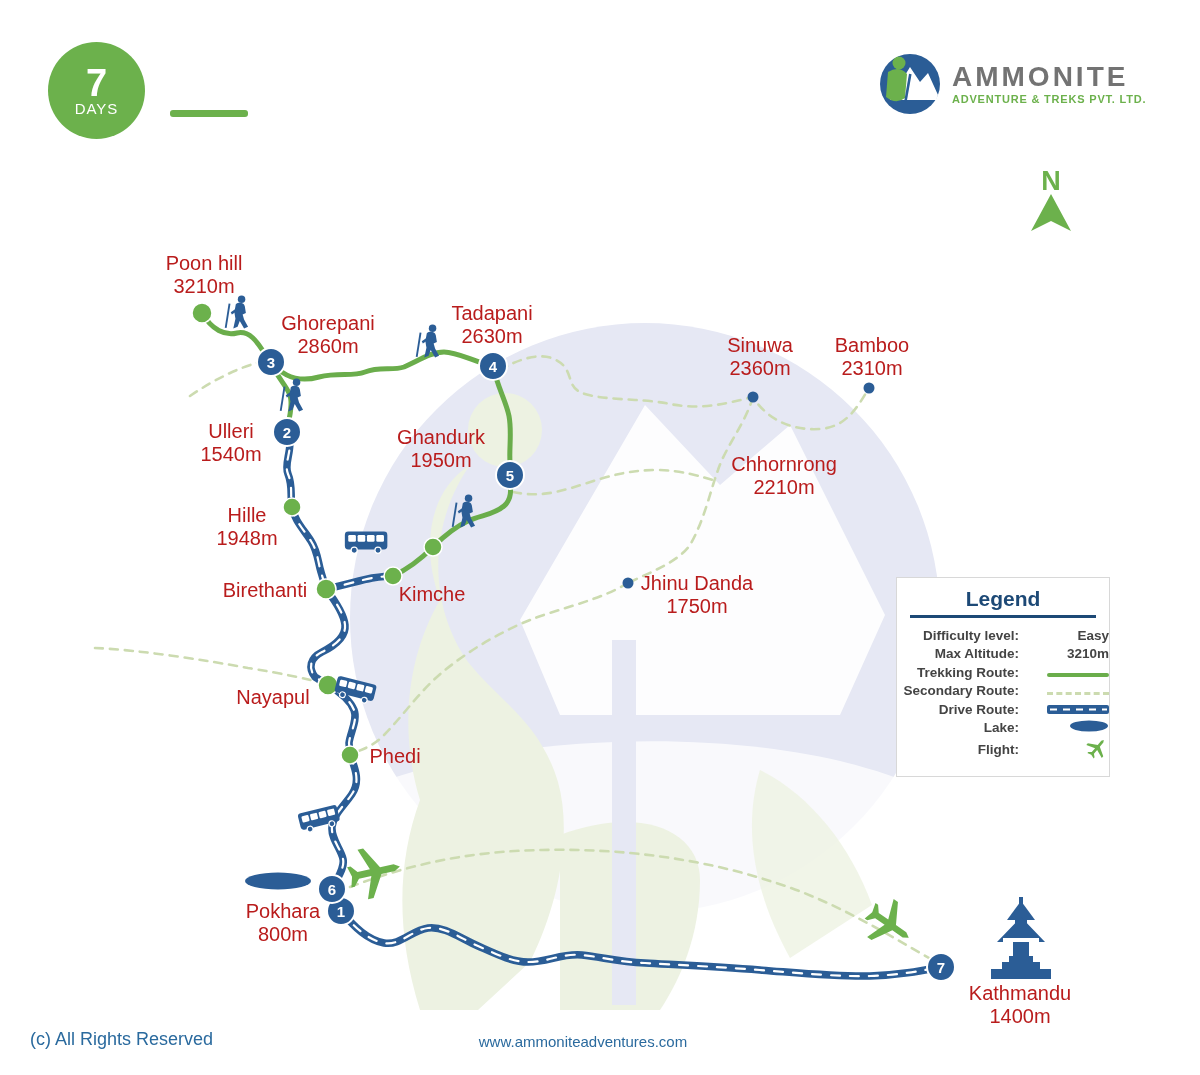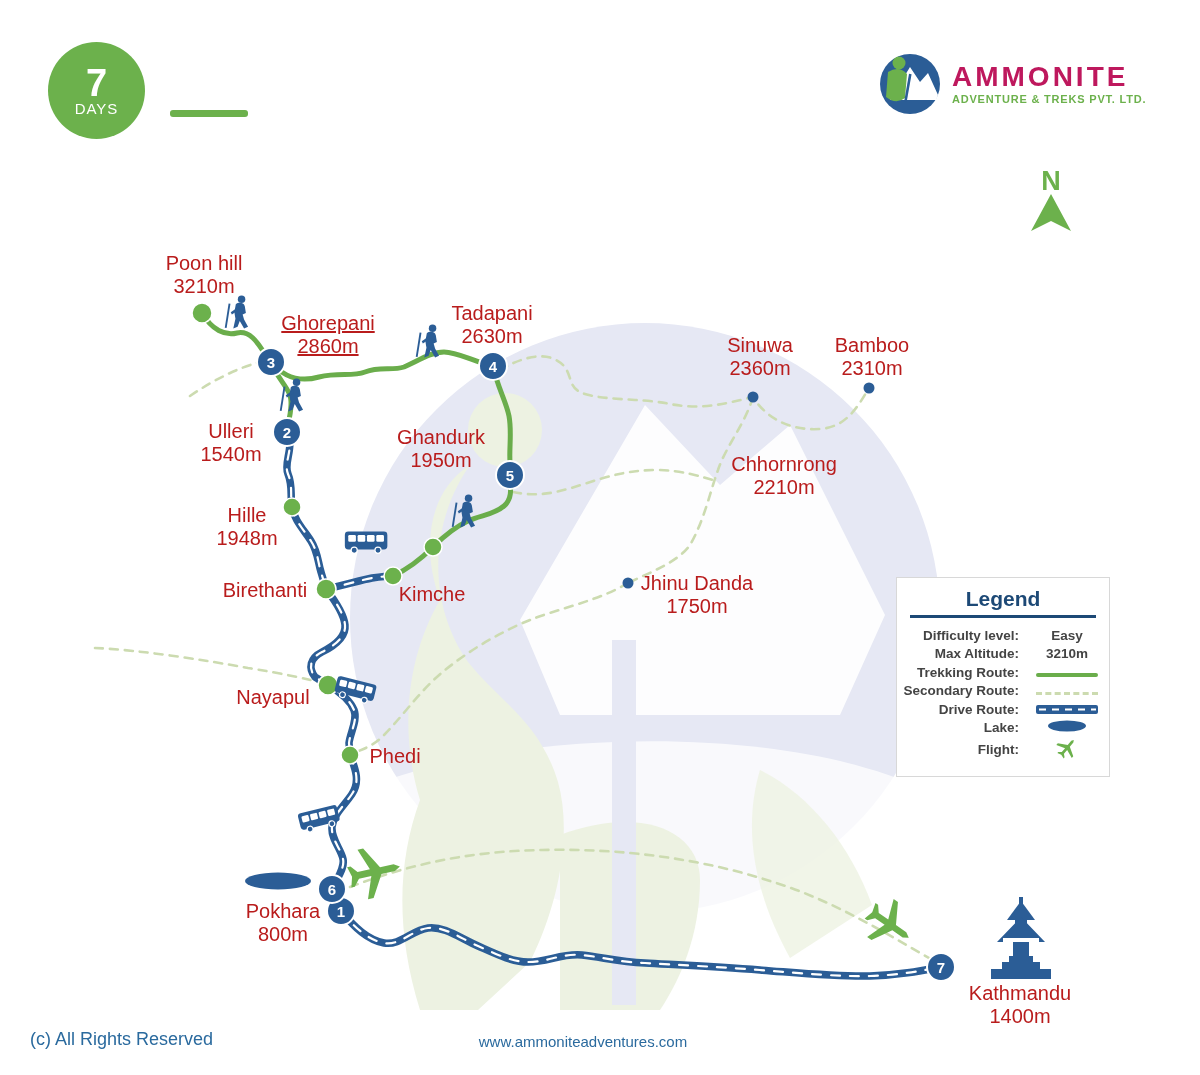--- a/index.html
+++ b/index.html
@@ -6,21 +6,21 @@
   #page{position:relative;width:1200px;height:1075px;background:#fff;overflow:hidden;
         font-family:"Liberation Sans",sans-serif;}
   
   .days-circle{position:absolute;left:48px;top:42px;width:97px;height:97px;border-radius:50%;
         background:#6cb14c;color:#fff;display:flex;flex-direction:column;align-items:center;justify-content:center;}
   .days-circle .num{font-size:38px;font-weight:bold;line-height:36px;}
   .days-circle .lbl{font-size:15px;letter-spacing:1px;line-height:16px;}
   .page-title{position:absolute;left:168px;top:68px;font-size:29px;font-weight:bold;color:#2a6a9e;}
   .title-underline{position:absolute;left:170px;top:110px;width:78px;height:7px;background:#6cb14c;border-radius:3px;}
   .logo{position:absolute;left:878px;top:52px;display:flex;align-items:center;gap:10px;}
-  .logo-text .name{font-size:28px;font-weight:bold;color:#be185d;letter-spacing:3px;line-height:28px;}
+  .logo-text .name{font-size:28px;font-weight:bold;color:#737373;letter-spacing:3px;line-height:28px;}
   .logo-text .tag{font-size:11px;font-weight:bold;color:#6cb14c;letter-spacing:0.8px;margin-top:2px;}
   
   .north{position:absolute;left:1028px;top:168px;width:46px;text-align:center;}
   .north .n{color:#6cb14c;font-size:27px;font-weight:bold;line-height:26px;}
   
   .map-svg{position:absolute;left:0;top:0;}
   .loc{position:absolute;transform:translateX(-50%);text-align:center;color:#b91c1c;
        font-size:20px;line-height:23px;white-space:nowrap;}
   .loc span{display:block;}
   .loc span:empty{display:none;}
@@ -28,21 +28,21 @@
        border:2px solid #fff;box-sizing:border-box;color:#fff;font-size:15px;font-weight:bold;
        display:flex;align-items:center;justify-content:center;transform:translate(-50%,-50%);}
   
   .legend{position:absolute;left:896px;top:577px;width:214px;height:200px;background:#fff;
        border:1px solid #d8d8d8;box-sizing:border-box;}
   .legend h3{margin:9px 0 4px 0;text-align:center;color:#1d4976;font-size:21px;}
   .legend .rule{width:186px;height:3px;background:#1d4976;margin:0 auto 8px auto;}
   .legend .row{display:grid;grid-template-columns:122px 1fr;column-gap:6px;align-items:center;
        height:18.5px;font-size:13.5px;font-weight:600;color:#444;}
   .legend .row .l{text-align:right;}
-  .legend .row .v{text-align:center;}
+  .legend .row .v{text-align:right;}
   .sw-trek{width:62px;height:4px;background:#6aad4b;border-radius:2px;}
   .sw-sec{width:62px;height:0;border-top:3px dashed #ccdbb0;}
   
   .footer-copy{position:absolute;left:30px;top:1029px;font-size:18px;color:#2a6a9e;}
   .footer-site{position:absolute;left:583px;top:1033px;transform:translateX(-50%);font-size:15px;color:#2a6a9e;}
 </style>
 </head>
 <body>
 
 <div id="page">
@@ -202,21 +202,21 @@
     <div class="n">N</div>
     <svg width="42" height="38" viewBox="0 0 42 38">
       <path d="M21 0 L41 37 L21 27 L1 37 Z" fill="#6cb14c"></path>
     </svg>
   </div>
 
   <div class="loc" style="left:204px;top:252px;">
     <span>Poon hill</span>
       <span>3210m</span>
   </div>
-  <div class="loc" style="left:328px;top:312px;text-decoration:underline;">
+  <div class="loc" style="left:328px;top:312px;">
     <span>Ghorepani</span>
       <span>2860m</span>
   </div>
   <div class="loc" style="left:492px;top:302px;">
     <span>Tadapani</span>
       <span>2630m</span>
   </div>
   <div class="loc" style="left:760px;top:334px;">
     <span>Sinuwa</span>
       <span>2360m</span>

